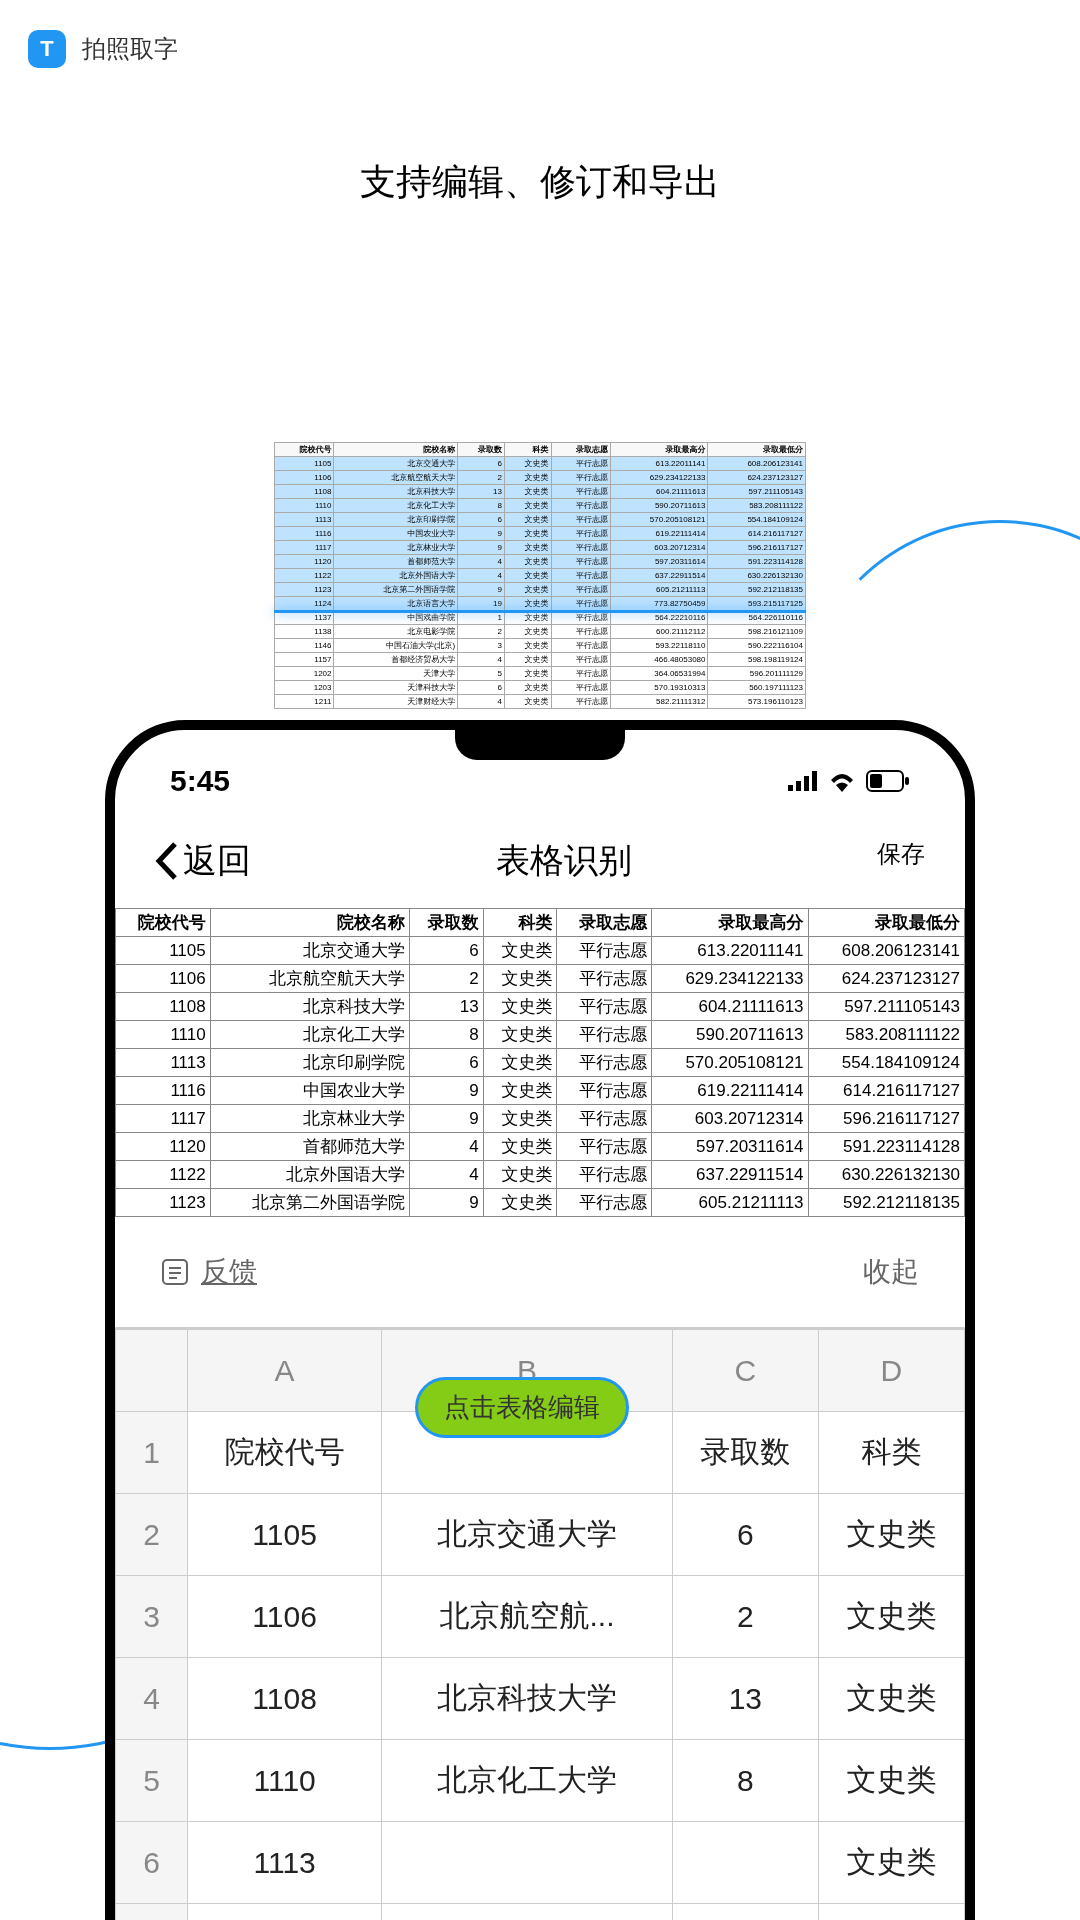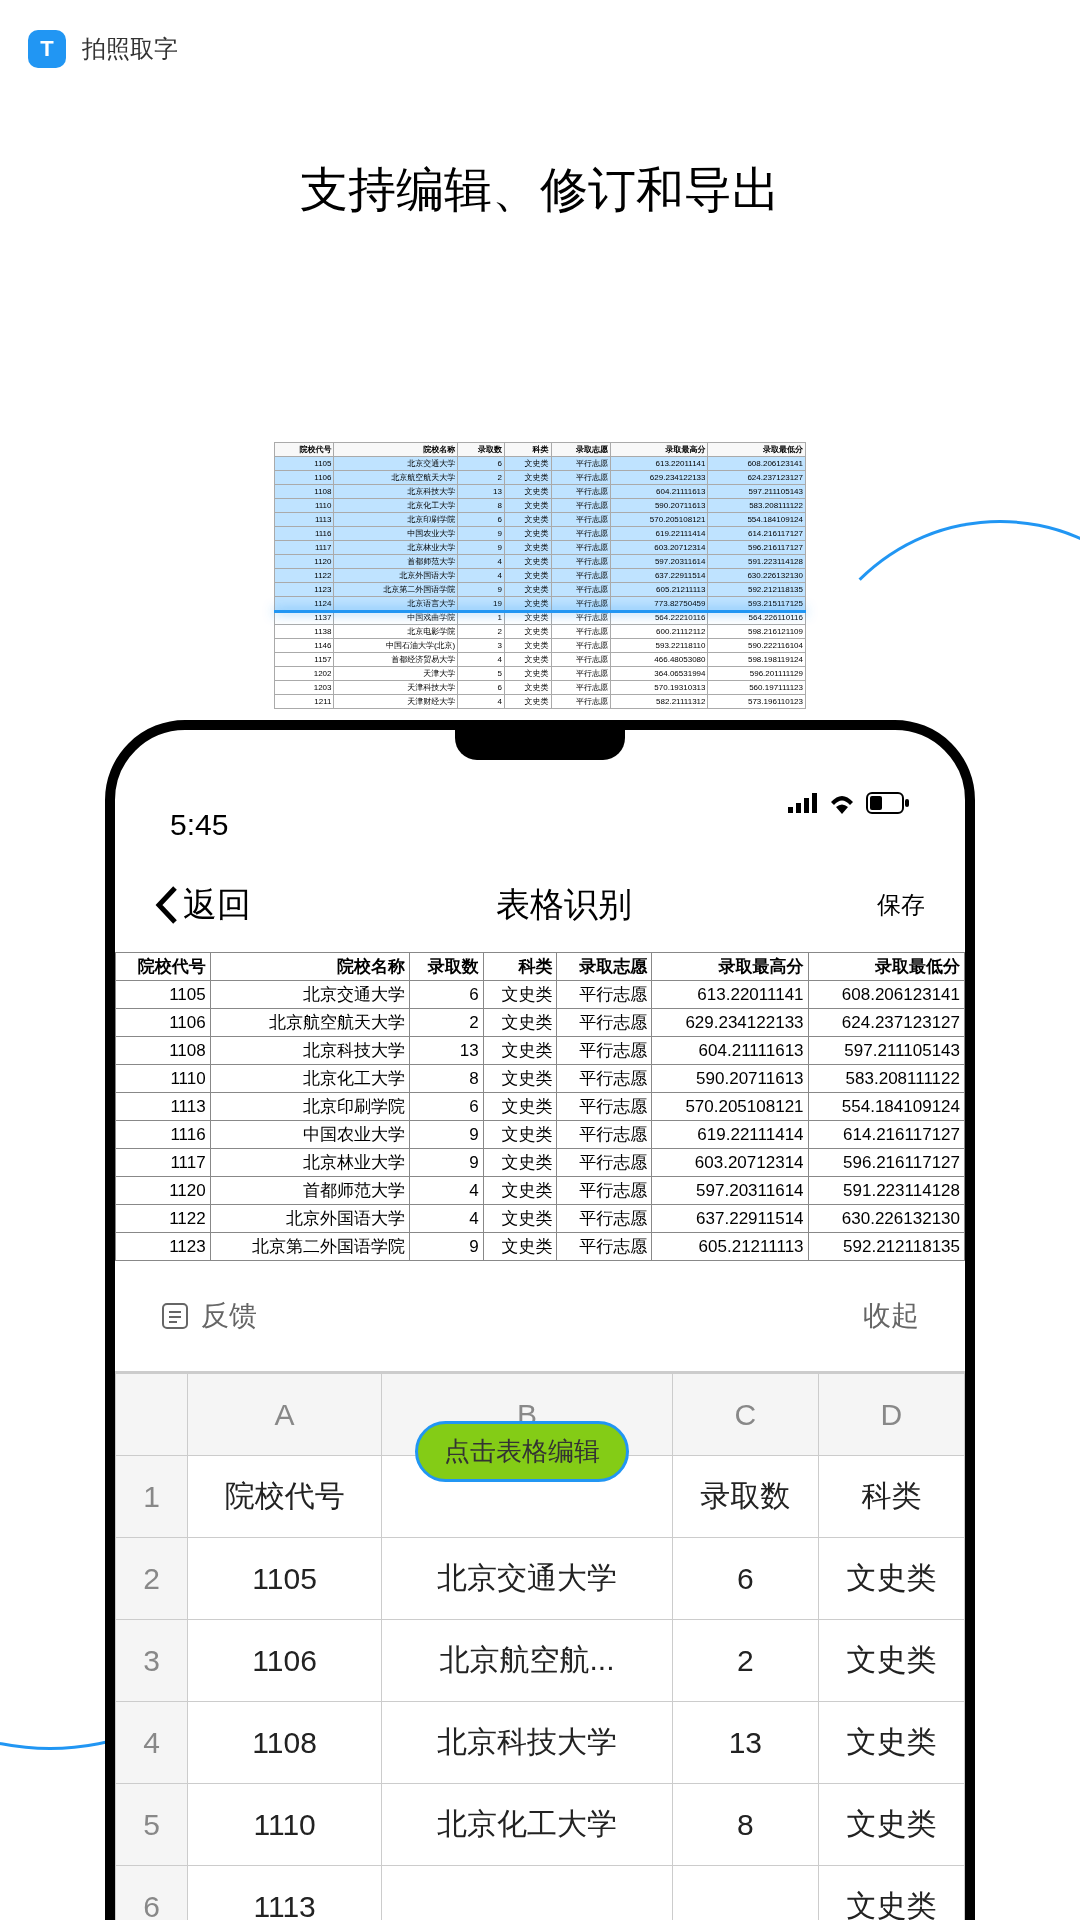--- a/index.html
+++ b/index.html
@@ -78,21 +78,21 @@
 .hero {
   text-align: center;
   margin-top: 60px;
 }
 .hero h1 {
   font-size: 72px;
   font-weight: 700;
   color: #000;
 }
 .hero h2 {
-  font-size: 48px;
+  font-size: 36px;
   font-weight: 400;
   color: #000;
   margin-top: 44px;
 }
 
 
 .scan-preview {
   position: absolute;
   top: 442px;
   left: 274px;
@@ -150,34 +150,33 @@
 
 
 .status-bar {
   display: flex;
   justify-content: space-between;
   align-items: center;
   padding: 34px 55px 10px;
 }
 .status-time {
   font-size: 30px;
-  font-weight: 400;
-  margin-top: 44px;
+  font-weight: 700;
 }
 .status-icons {
   display: flex;
   gap: 10px;
   align-items: center;
 }
 
 
 .phone-nav {
   display: flex;
   justify-content: space-between;
-  align-items: center;
+  align-items: flex-start;
   padding: 30px 40px 24px;
 }
 .nav-back {
   display: flex;
   align-items: center;
   font-size: 34px;
   color: #000;
 }
 .nav-back svg { margin-right: 4px; }
 .nav-title {
@@ -206,21 +205,21 @@
 
 
 .fb-row {
   display: flex;
   justify-content: space-between;
   align-items: center;
   padding: 36px 46px;
   color: #666;
   font-size: 28px;
 }
-.fb-left { display: flex; align-items: center; gap: 12px; }
+.fb-left { display: flex; align-items: center; gap: 12px; text-decoration: underline; }
 
 
 .sheet {
   border-top: 2px solid #ccc;
 }
 .sheet table {
   width: 100%;
   border-collapse: collapse;
   font-size: 30px;
   color: #222;

